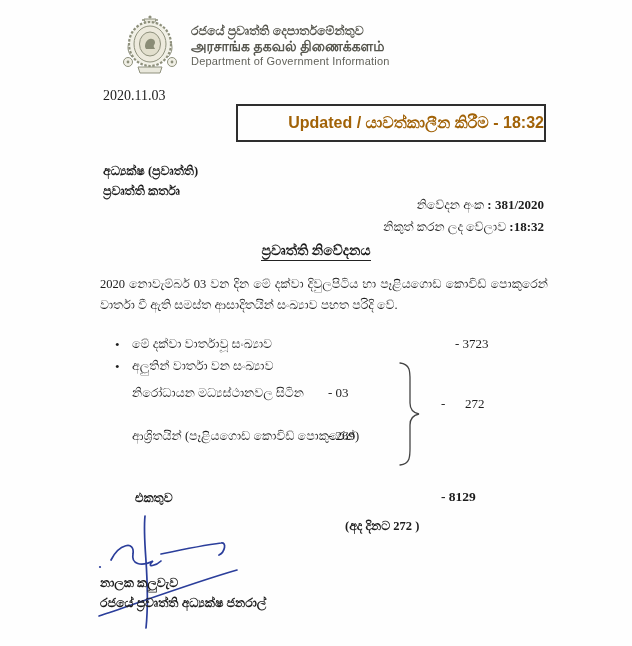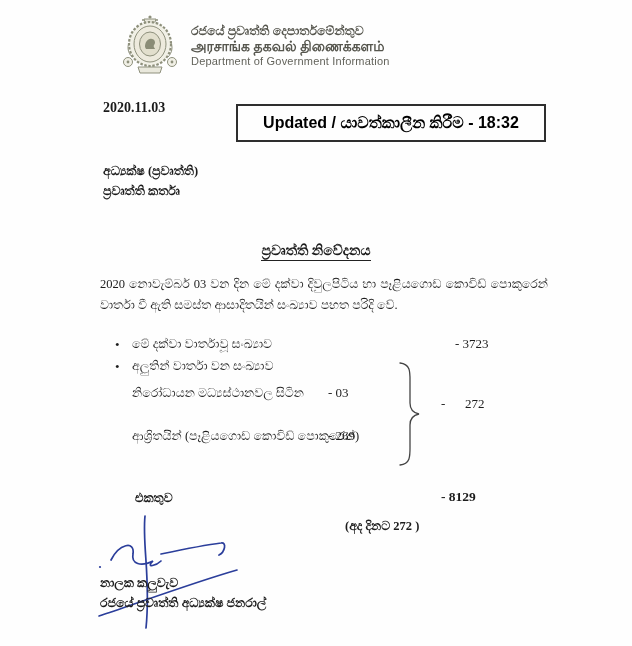--- a/index.html
+++ b/index.html
@@ -12,27 +12,27 @@
     color:#1c1c1c;
     overflow:hidden;
   }
   .abs{position:absolute;}
   
   .hdr-text{left:191px;top:24px;line-height:15px;color:#56564e;}
   .hdr-si{font-size:12.5px;font-weight:600;}
   .hdr-ta{font-size:14px;font-weight:600;}
   .hdr-en{font-size:11px;color:#63635b;font-family:"Liberation Sans",sans-serif;letter-spacing:.2px;}
   
-  .date{left:103px;top:100px;font-size:14px;font-weight:bold;}
+  .date{left:103px;top:88px;font-size:14px;font-weight:normal;}
   .banner{
     left:236px;top:104px;width:306px;height:34px;
     border:2px solid #2e2e2e;
-    display:flex;align-items:center;justify-content:center;
+    display:flex;align-items:center;justify-content:flex-end;
     font-family:"Liberation Sans","DejaVu Sans",sans-serif;
-    font-weight:bold;font-size:16px;color:#000000;
+    font-weight:bold;font-size:16px;color:#a16207;
   }
   .addr{left:103px;top:161px;font-size:12.5px;font-weight:600;line-height:20px;}
   .meta{right:88px;top:194px;text-align:right;font-size:12.5px;line-height:21px;}
   .meta b{font-size:13px;}
   .title{
     left:0;top:243px;width:632px;text-align:center;
     font-size:14px;font-weight:bold;
   }
   .title span{border-bottom:1.5px solid #222;padding-bottom:2px;}
   .body-par{left:100px;top:274px;width:448px;font-size:12.5px;line-height:21px;text-align:justify;}
@@ -96,20 +96,22 @@
   <div class="abs banner">
     <span>Updated / යාවත්කාලීන කිරීම - 18:32</span>
   </div>
 
   <div class="abs addr">
     <div>අධ්‍යක්ෂ (ප්‍රවෘත්ති)</div>
     <div>ප්‍රවෘත්ති කර්තෘ</div>
   </div>
 
   <div class="abs meta">
+    <div><span>නිවේදන අංක</span>&nbsp;<b>: 381/2020</b></div>
+    <div><span>නිකුත් කරන ලද වේලාව</span>&nbsp;<b>:18:32</b></div>
   </div>
 
   <div class="abs title">
     <span>ප්‍රවෘත්ති නිවේදනය</span>
   </div>
 
   <div class="abs body-par">2020 නොවැම්බර් 03 වන දින මේ දක්වා දිවුලපිටිය හා පෑළියගොඩ කොවිඩ් පොකුරෙන් වාර්තා වී ඇති සමස්ත ආසාදිතයින් සංඛ්‍යාව පහත පරිදි වේ.</div>
 
   <div class="abs bullet-dot b1">•</div>
   <div class="abs row-label b1l">මේ දක්වා වාර්තාවූ සංඛ්‍යාව</div>

